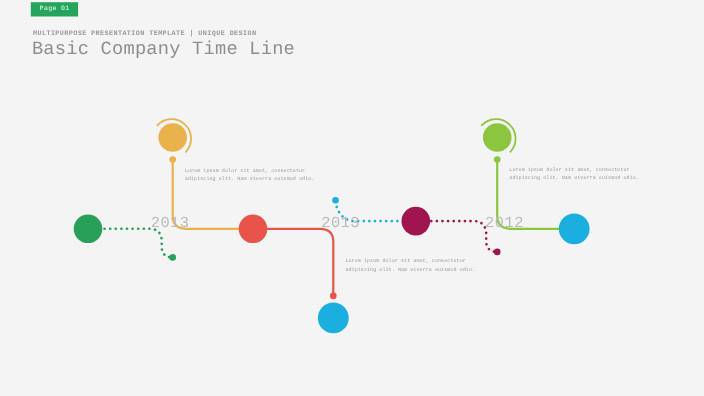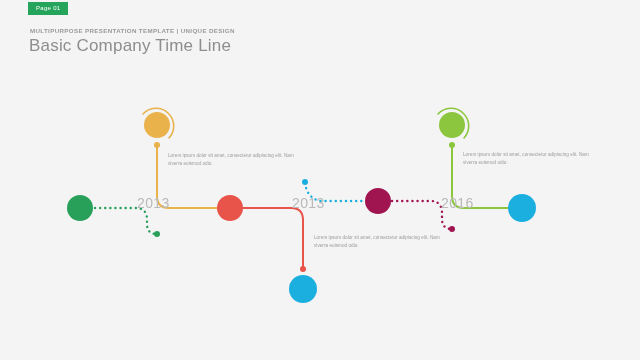--- a/index.html
+++ b/index.html
@@ -3,21 +3,21 @@
 <meta charset="utf-8">
 <style>
   html,body{margin:0;padding:0;}
   body{
     width:640px;height:360px;
     background:#f4f4f4;
     font-family:"Liberation Sans","DejaVu Sans",sans-serif;
     overflow:hidden;
     position:relative;
   }
-  #stage{position:absolute;left:0;top:0;width:640px;height:252px;}
+  #stage{position:absolute;left:0;top:0;width:640px;height:252px;font-family:Liberation Mono, monospace;}
 
   .badge{
     position:absolute;left:28px;top:2px;
     padding:3px 8px 4px 8px;
     background:#25a55c;
     color:#ffffff;
     font-size:6px;
     letter-spacing:.3px;
     line-height:1;
   }
@@ -95,19 +95,19 @@
     <circle cx="157" cy="234" r="3" fill="#29a05a"></circle>
     <circle cx="157" cy="145" r="3" fill="#e9b24a"></circle>
     <circle cx="303" cy="269" r="3" fill="#e8544a"></circle>
     <circle cx="305" cy="182" r="3" fill="#1bafe0"></circle>
     <circle cx="452" cy="229" r="3" fill="#a01450"></circle>
     <circle cx="452" cy="145" r="3" fill="#8cc63f"></circle>
   </svg>
 
   <div class="year" style="left:137px;top:195px;">2013</div>
   <div class="year" style="left:292px;top:195px;">2013</div>
-  <div class="year" style="left:441px;top:195px;">2016</div>
+  <div class="year" style="left:441px;top:195px;">2012</div>
 
   <div class="note" style="left:168px;top:152px;">Lorem ipsum dolor sit amet, consectetur adipiscing elit. Nam viverra euismod odio.</div>
   <div class="note" style="left:314px;top:234px;">Lorem ipsum dolor sit amet, consectetur adipiscing elit. Nam viverra euismod odio.</div>
   <div class="note" style="left:463px;top:151px;">Lorem ipsum dolor sit amet, consectetur adipiscing elit. Nam viverra euismod odio.</div>
 
 </div>
 
 </body></html>

